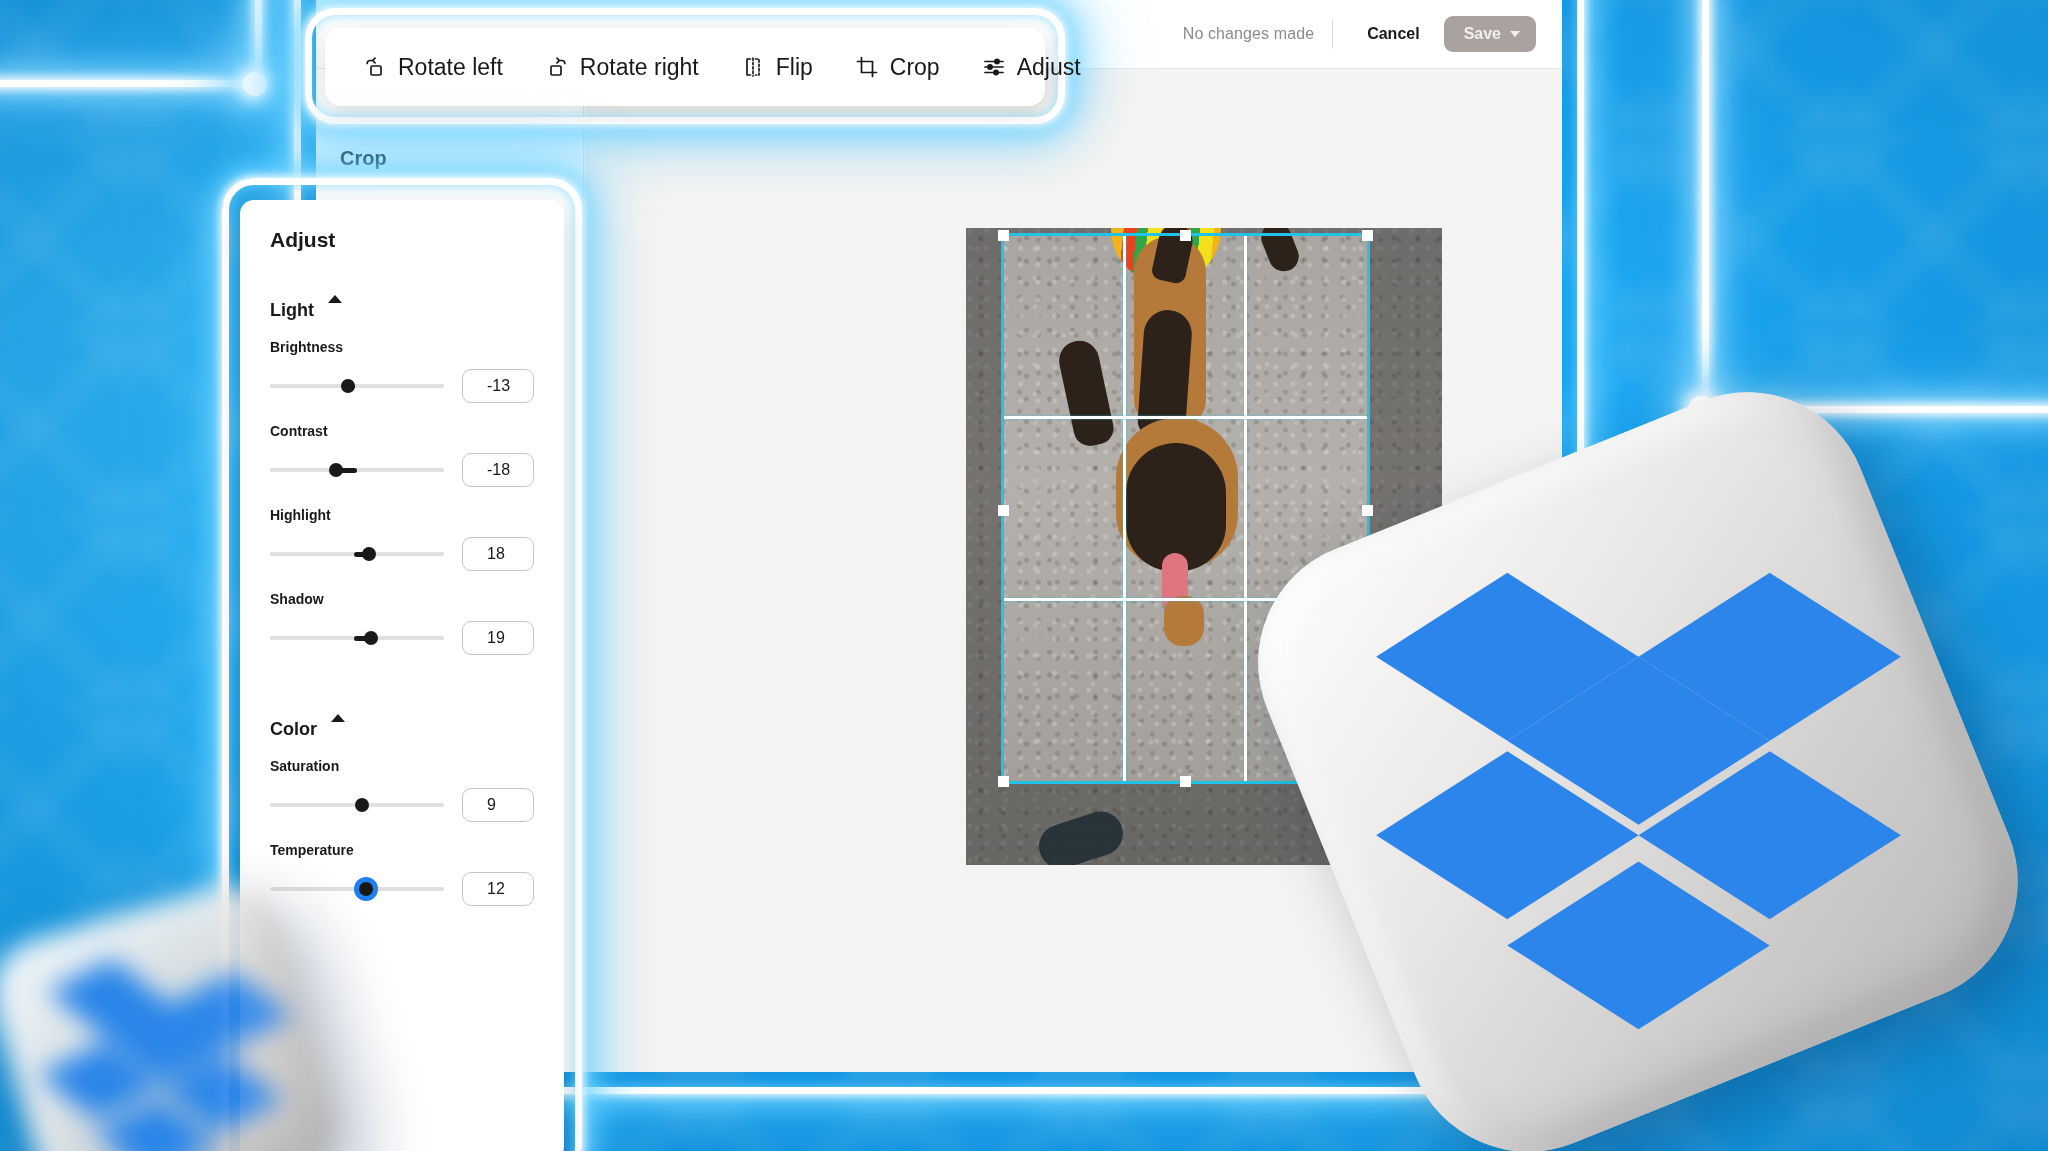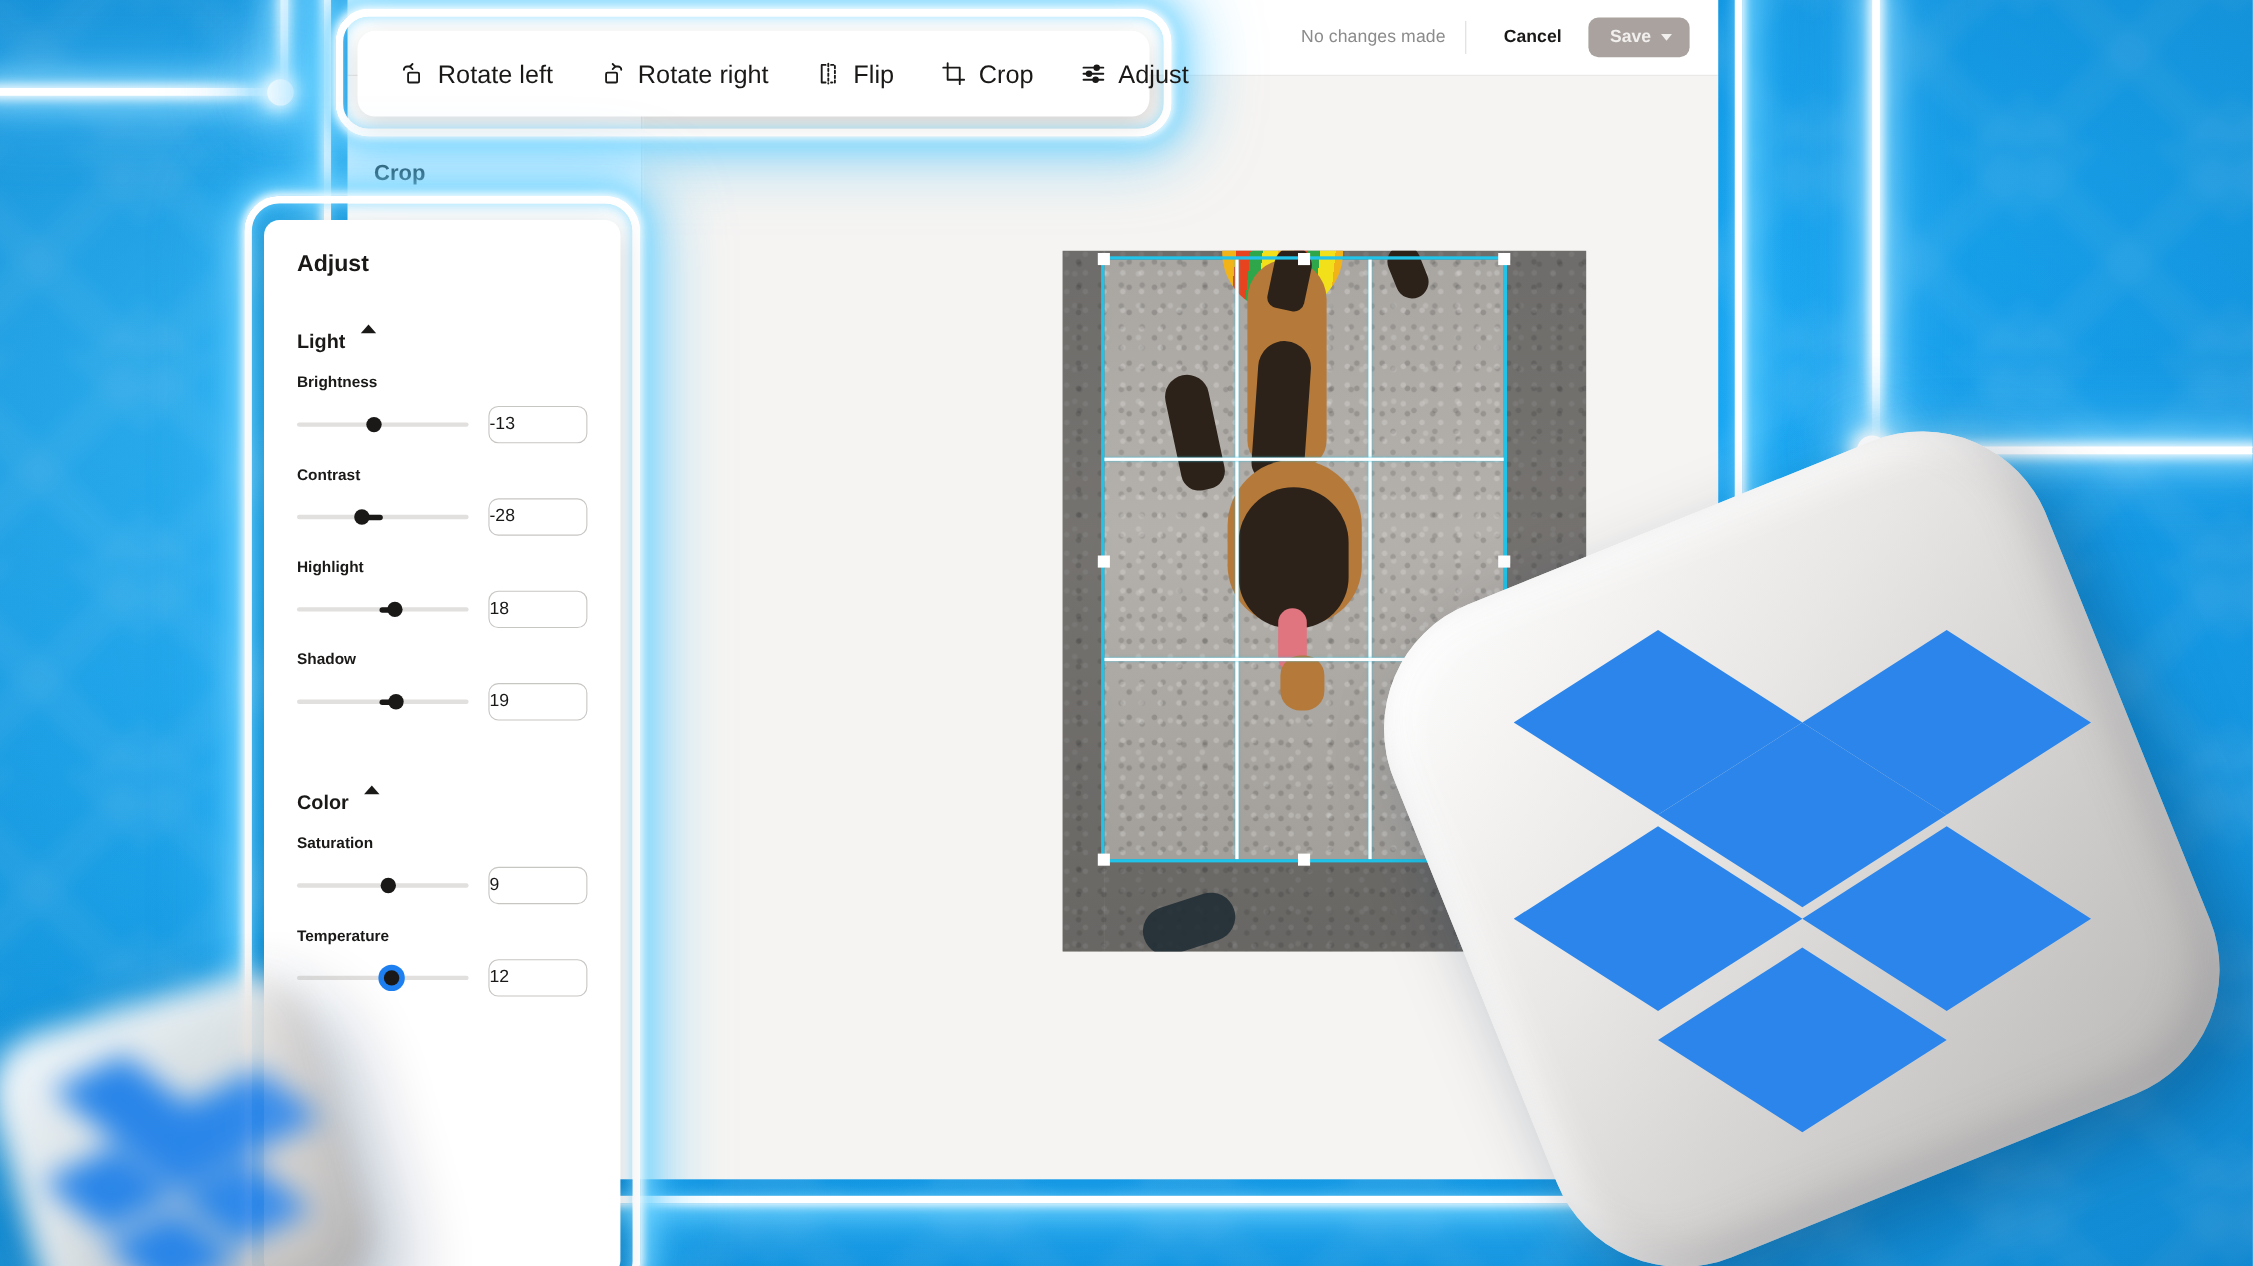--- a/index.html
+++ b/index.html
@@ -342,24 +342,24 @@
   }
   .slider-thumb {
     position: absolute; width: 14px; height: 14px;
     background: #1a1918; border-radius: 50%;
     transform: translateX(-7px);
   }
   .slider-thumb.focused {
     box-shadow: 0 0 0 5px #1d7ff0;
   }
   .slider-value {
-    width: 90px; height: 34px; flex: none;
+    width: 72px; height: 34px; flex: none;
     border: 1px solid #c8c6c3; border-radius: 9px;
     background: #fff; display: flex; align-items: center;
-    padding-left: 0;
+    padding-left: 24px;
     font-size: 16px; color: #1a1918;
     font-family: "Liberation Sans", sans-serif;
   }
   .gap-color { height: 20px; }
 
   
   #cube-main {
     position: absolute;
     left: 1318px; top: 452px;
     width: 640px; height: 640px;
@@ -568,21 +568,21 @@
     </div>
 
     <div class="slider-block">
       <div class="slider-label">Contrast</div>
       <div class="slider-row">
         <div class="slider-track-wrap">
           <div class="slider-track"></div>
           <div class="slider-fill" style="left:38%; width:12%;"></div>
           <div class="slider-thumb" style="left:38%;"></div>
         </div>
-        <div class="slider-value">-28</div>
+        <div class="slider-value">-18</div>
       </div>
     </div>
 
     <div class="slider-block">
       <div class="slider-label">Highlight</div>
       <div class="slider-row">
         <div class="slider-track-wrap">
           <div class="slider-track"></div>
           <div class="slider-fill" style="left:48%; width:9%;"></div>
           <div class="slider-thumb" style="left:57%;"></div>

